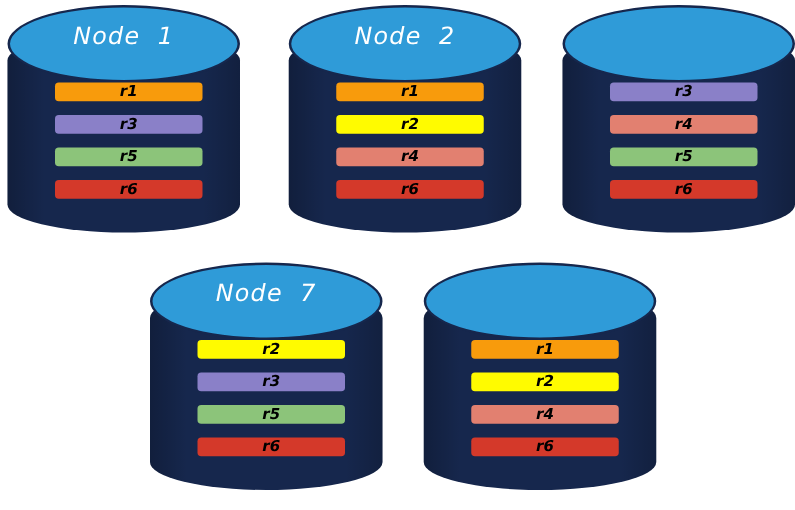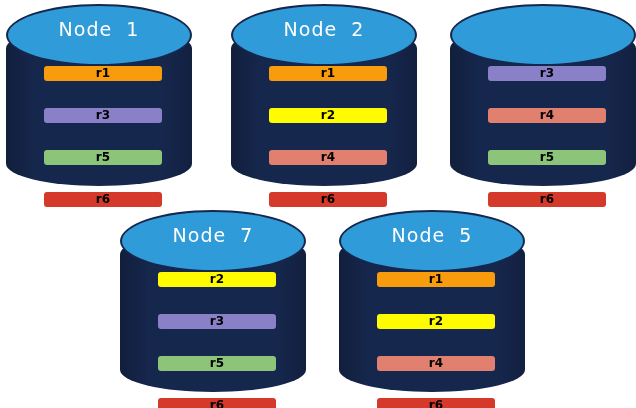--- a/index.html
+++ b/index.html
@@ -13,20 +13,21 @@
     position: relative;
     overflow: hidden;
     font-family: "DejaVu Sans", sans-serif;
   }
 
   #canvas {
     position: relative;
     width: 636px;
     height: 408px;
     background: #ffffff;
+    font-style: italic;
   }
 
   
   .node {
     position: absolute;
     width: 186px;
     height: 190px;
   }
 
   .node-body {
@@ -85,21 +86,21 @@
     position: absolute;
     left: 38px;
     top: 62px;
     width: 118px;
     z-index: 3;
   }
 
   .bar {
     position: relative;
     height: 15px;
-    margin-bottom: 27px;
+    margin-bottom: 11px;
     border-radius: 3px;
     text-align: center;
     line-height: 15px;
     font-size: 12px;
     font-weight: bold;
     color: #000000;
   }
   .bar:last-child { margin-bottom: 0; }
 
   
@@ -157,21 +158,20 @@
       <div class="bar" style="background: rgb(255, 251, 0); color: rgb(0, 0, 0);">r2</div>
       <div class="bar" style="background: rgb(138, 128, 200); color: rgb(0, 0, 0);">r3</div>
       <div class="bar" style="background: rgb(140, 196, 122); color: rgb(0, 0, 0);">r5</div>
       <div class="bar" style="background: rgb(212, 57, 42); color: rgb(0, 0, 0);">r6</div>
     </div>
   </div>
 
   <div class="node" id="node-5">
     <div class="node-body" style="background: rgb(22, 39, 77);"></div>
     <div class="node-top" style="background: rgb(47, 155, 216); border-color: rgb(22, 39, 77);"></div>
-    <div class="node-label" style="color: rgb(255, 255, 255);">Node  5</div>
     <div class="bars">
       <div class="bar" style="background: rgb(248, 155, 12); color: rgb(0, 0, 0);">r1</div>
       <div class="bar" style="background: rgb(255, 251, 0); color: rgb(0, 0, 0);">r2</div>
       <div class="bar" style="background: rgb(226, 128, 112); color: rgb(0, 0, 0);">r4</div>
       <div class="bar" style="background: rgb(212, 57, 42); color: rgb(0, 0, 0);">r6</div>
     </div>
   </div>
 
 </div>
 

